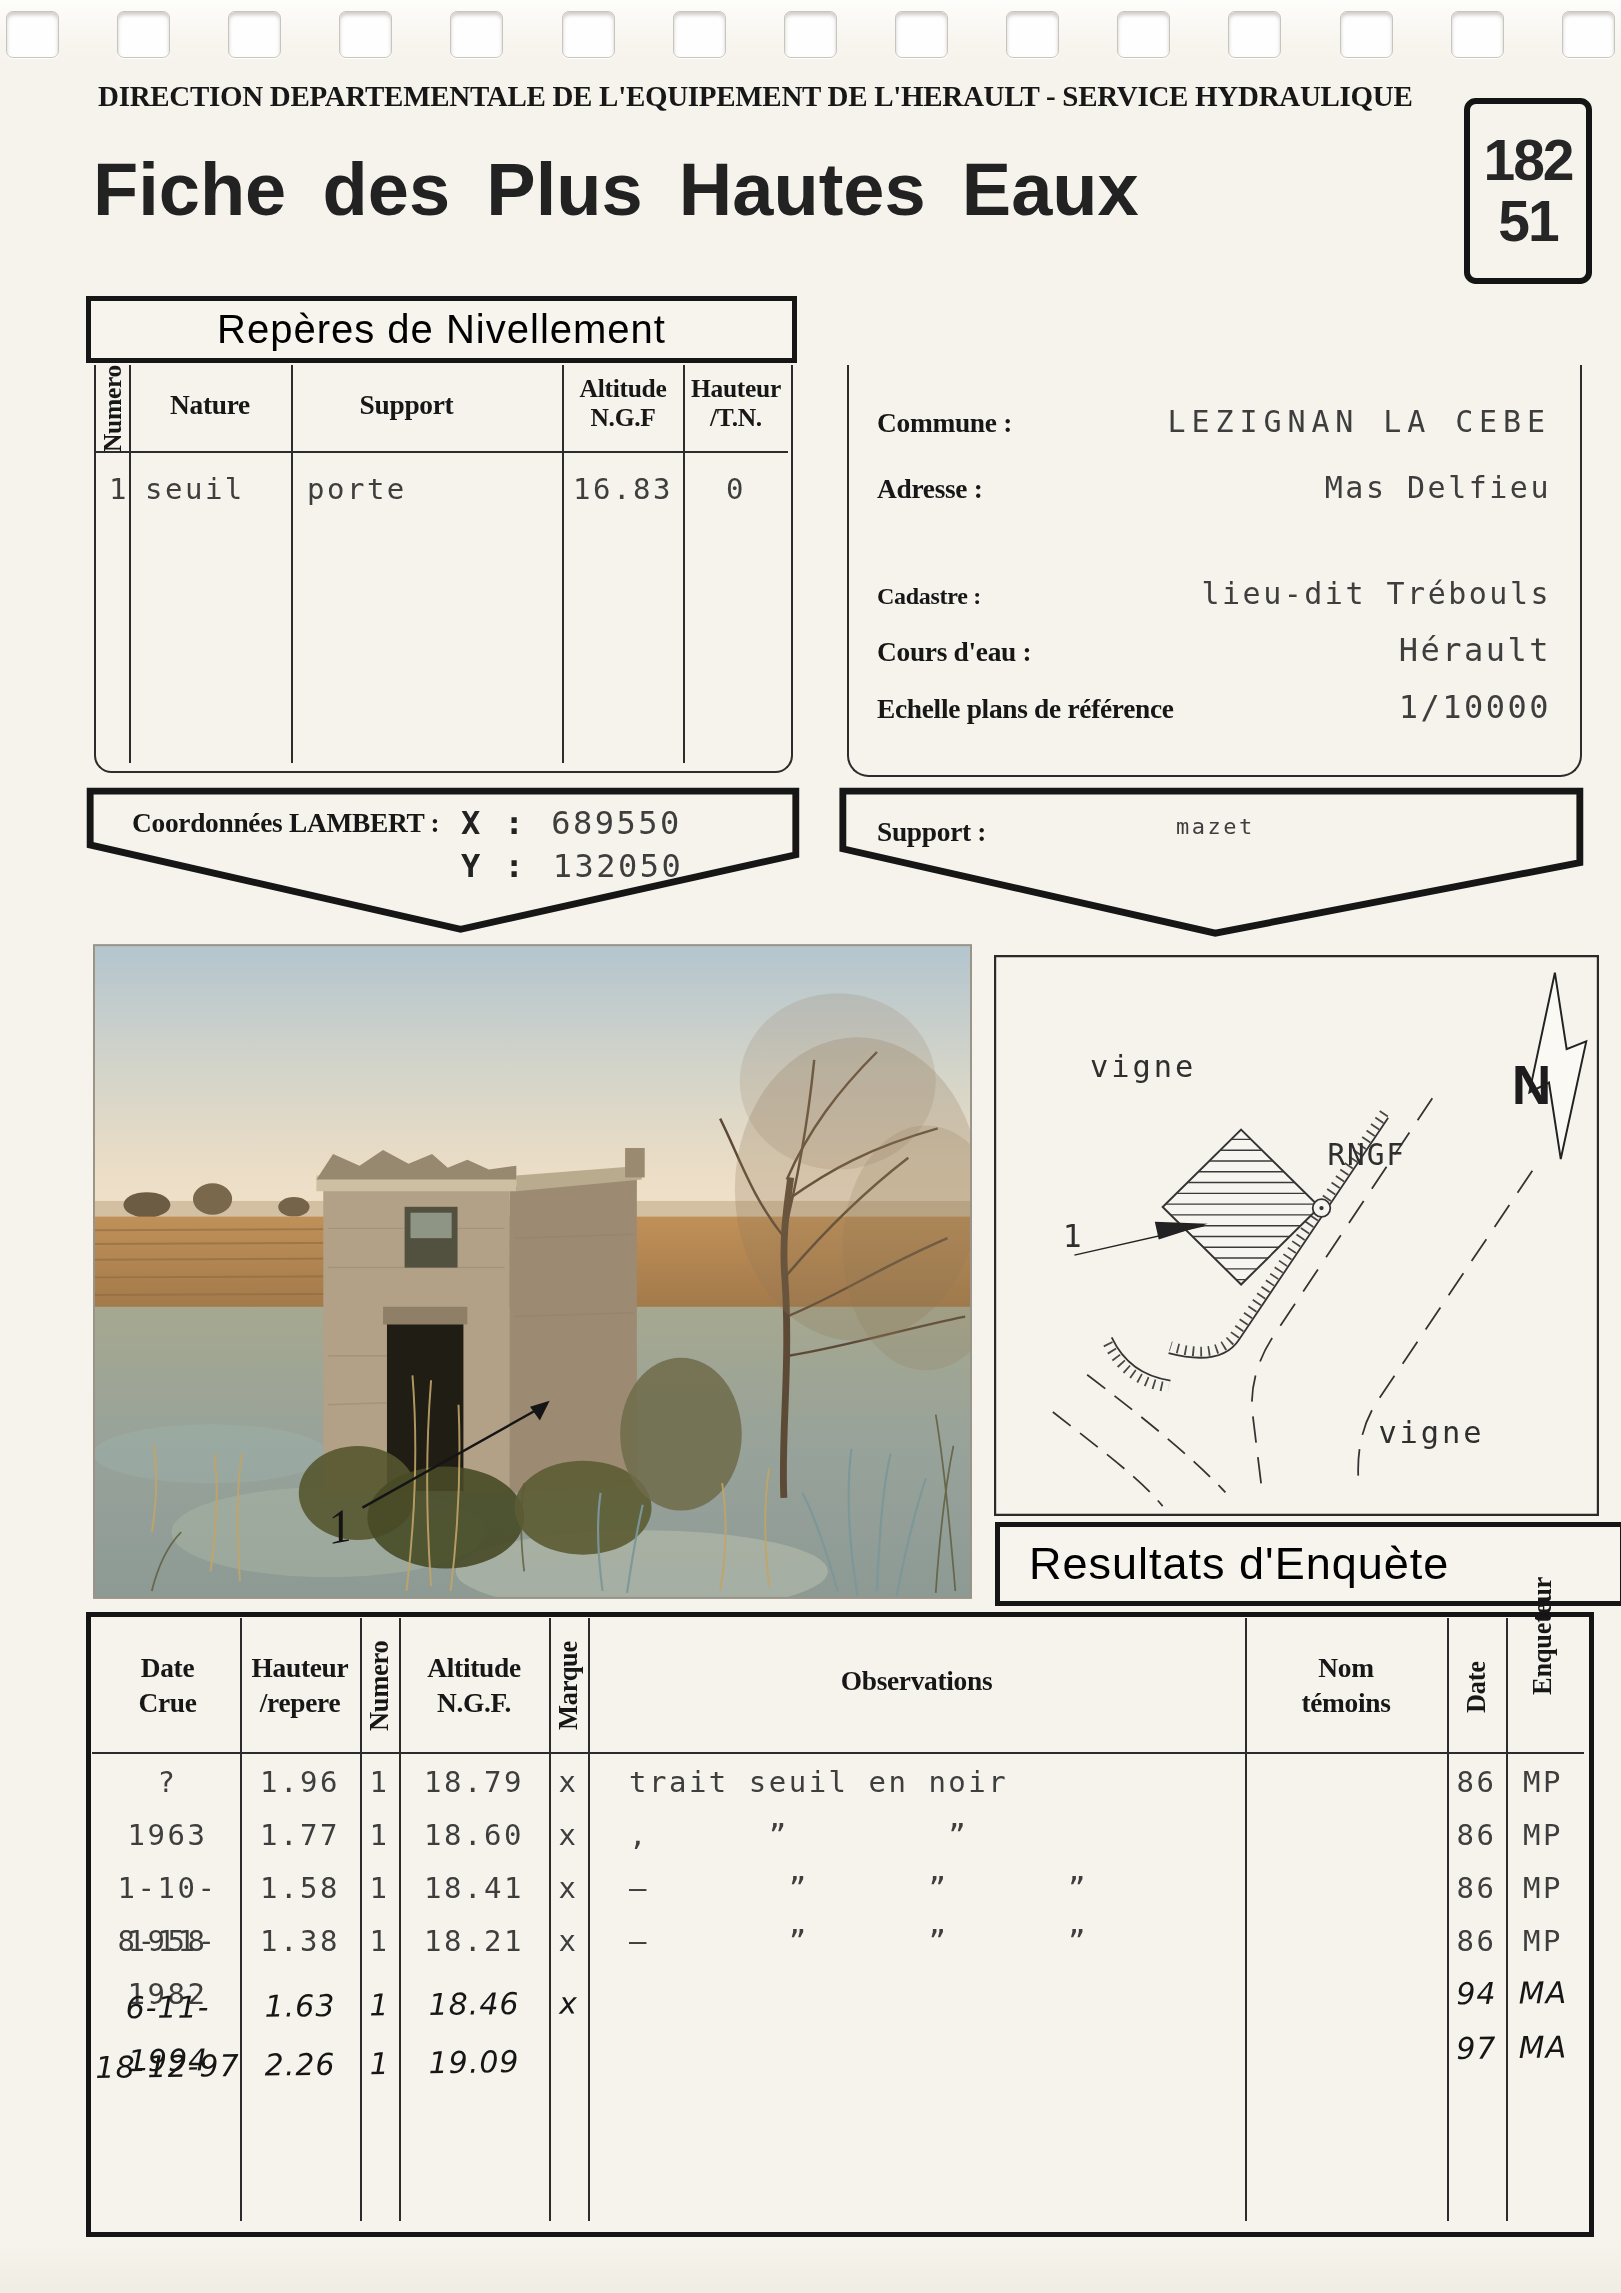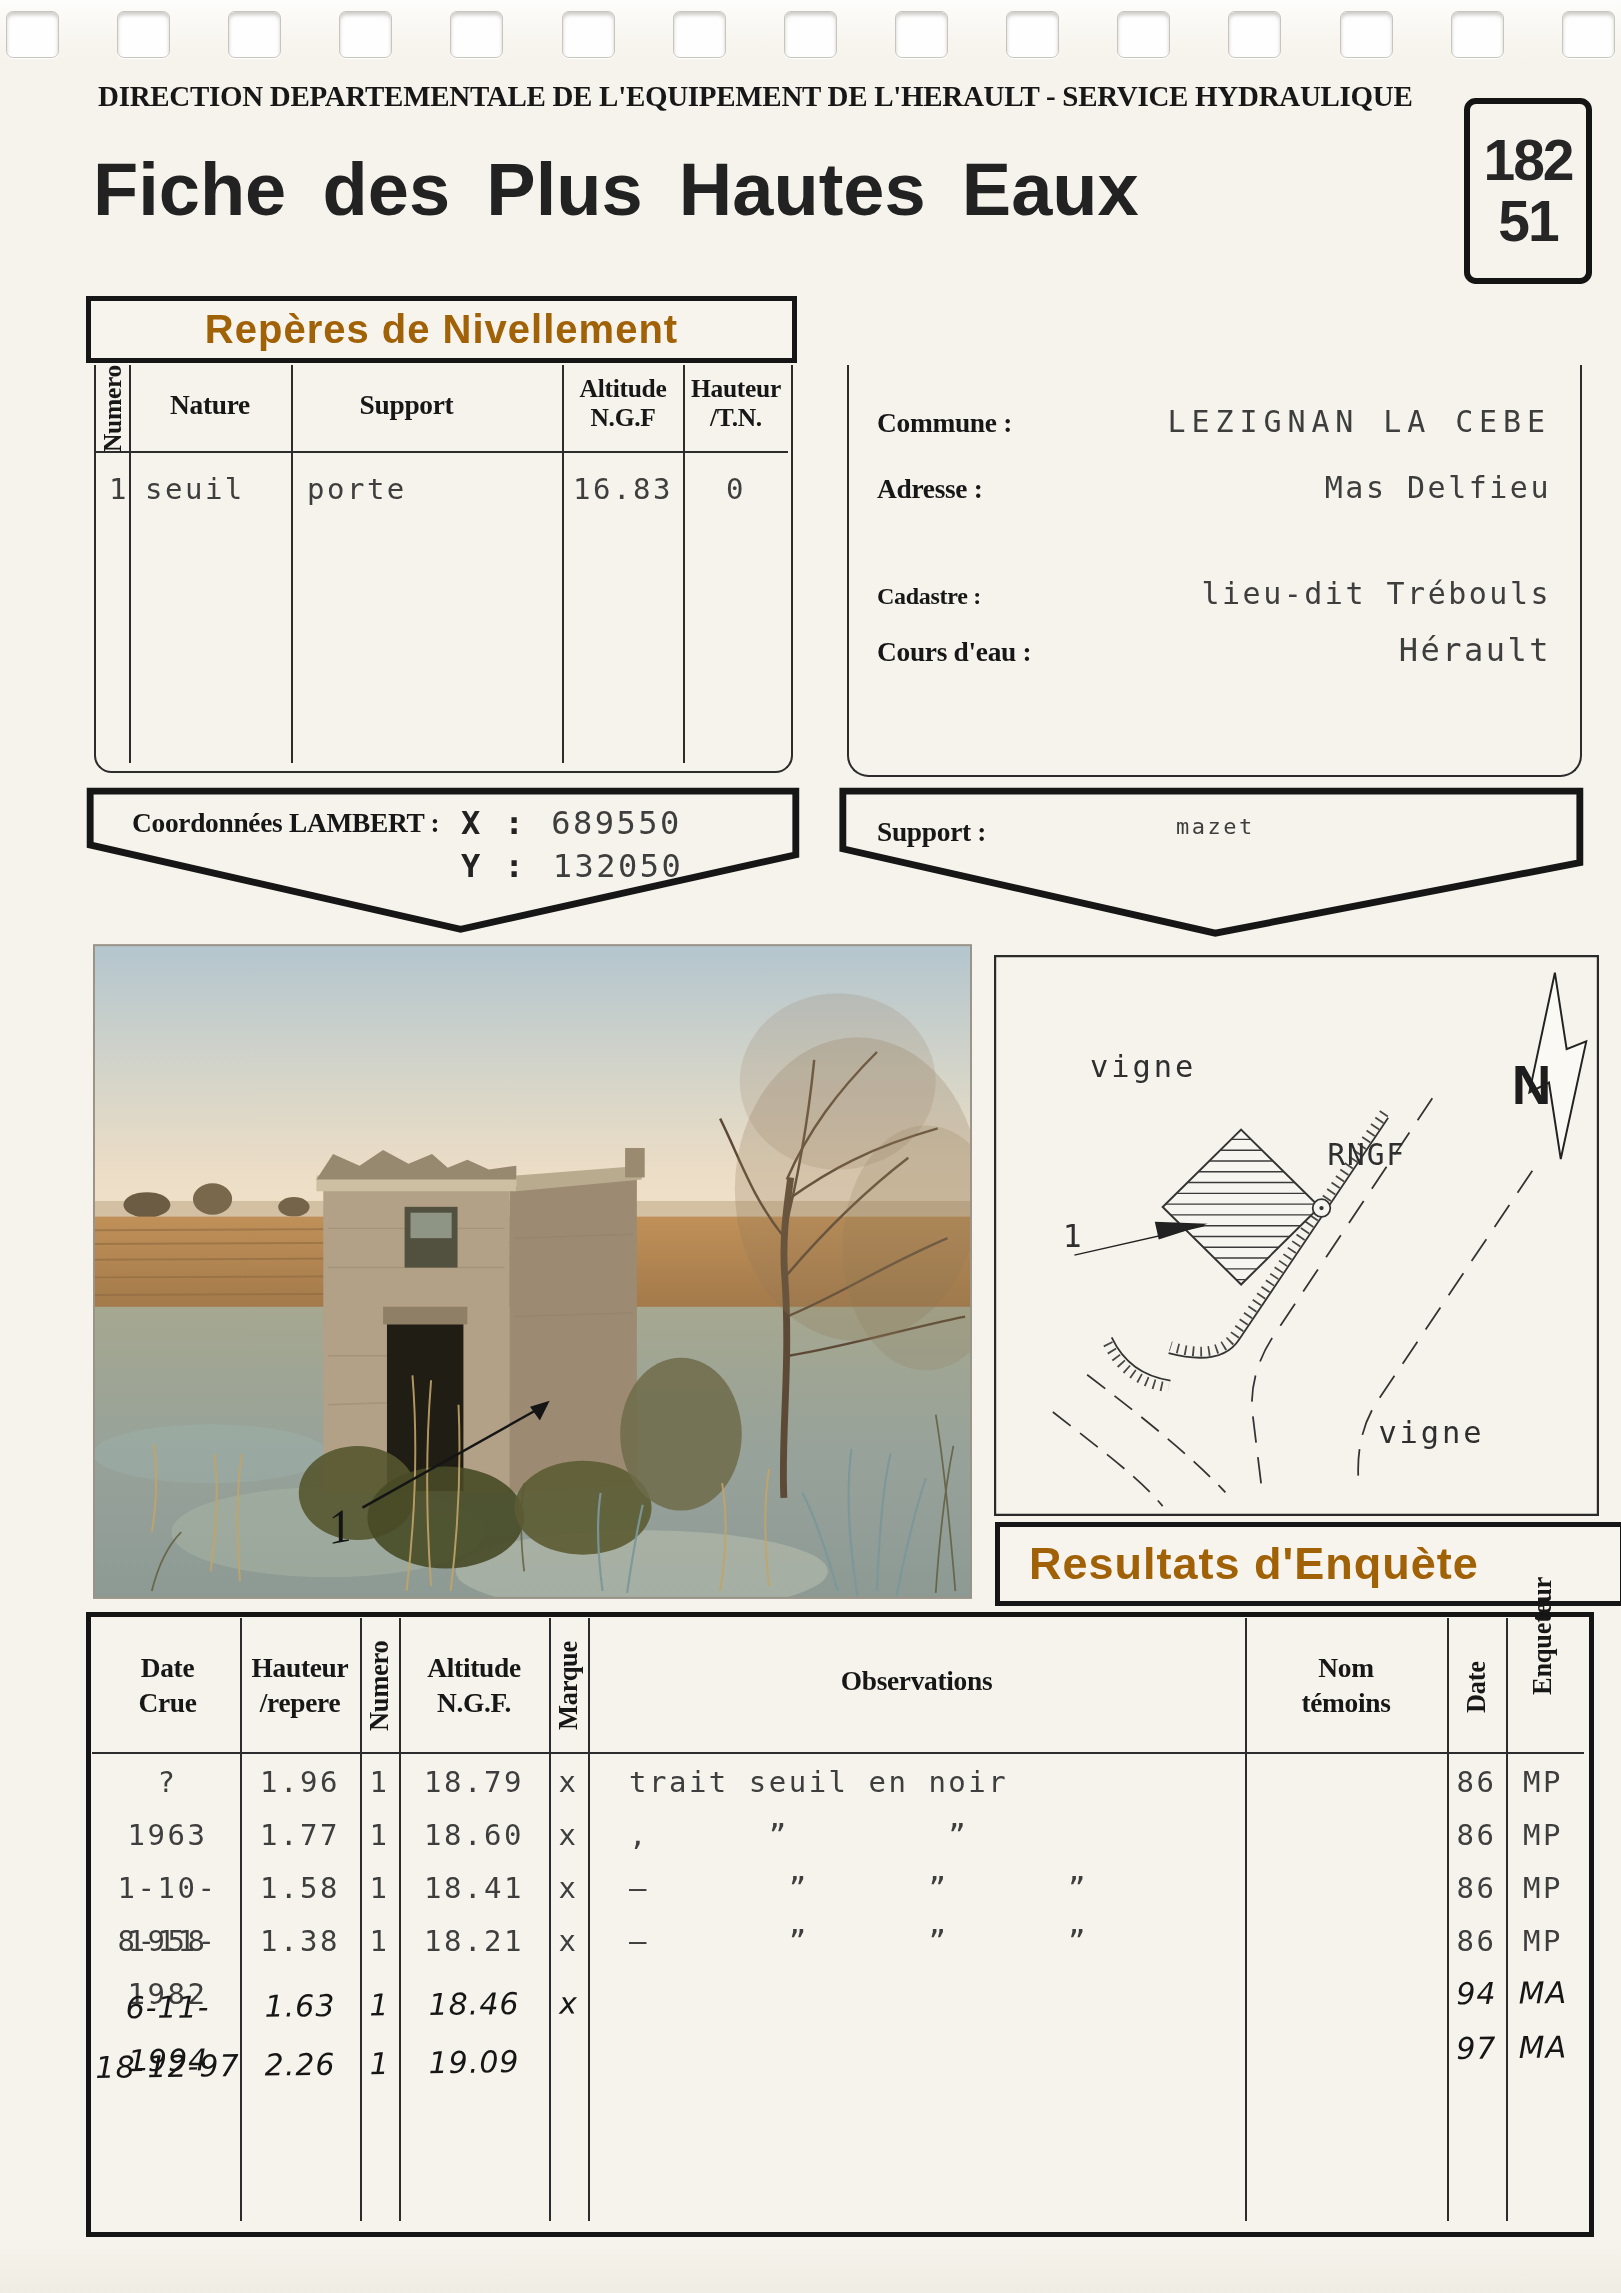--- a/index.html
+++ b/index.html
@@ -15,21 +15,21 @@
         box-shadow:inset 0 2.9px 3.9px rgba(120,115,105,.35), 0 1px 0 #fff;}
 
   
   .typew{font-family:"Liberation Serif",serif;font-weight:700;letter-spacing:-0.3px;color:#171717;}
   .plotter{font-family:"DejaVu Sans Mono",monospace;color:#3e3e3e;letter-spacing:2.5px;}
   .hand{font-family:"DejaVu Sans",sans-serif;font-style:italic;color:#161616;letter-spacing:1px;}
   .big-title{font-family:"Liberation Sans",sans-serif;font-weight:700;}
 
   .panel-titlebox{position:absolute;border:5.9px solid #161616;background:#f7f4ee;
                   display:flex;align-items:center;justify-content:center;}
-  .panel-title{font-size:40px;font-weight:700;letter-spacing:1px;color:#a16207;}
+  .panel-title{font-size:40px;font-weight:400;letter-spacing:1px;color:#000000;}
 
   .thinbox{position:absolute;border:2px solid #2c2c2c;border-top:none;}
   .vline{position:absolute;width:2px;background:#2c2c2c;}
   .hline{position:absolute;height:2px;background:#2c2c2c;}
 
   .vlabel{position:absolute;display:flex;align-items:center;justify-content:center;
           writing-mode:vertical-rl;transform:rotate(180deg);}
 
   .field-row{position:absolute;display:flex;justify-content:space-between;align-items:baseline;}
 
@@ -122,20 +122,24 @@
     <span class="typew" style="font-size:27.4px;">Adresse :</span>
     <span class="plotter" style="font-size:30px;">Mas Delfieu</span>
   </div>
   <div class="field-row" style="left:877px;top:576px;width:674px;">
     <span class="typew" style="font-size:24px;">Cadastre :</span>
     <span class="plotter" style="font-size:30px;">lieu-dit Trébouls</span>
   </div>
   <div class="field-row" style="left:877px;top:631px;width:674px;">
     <span class="typew" style="font-size:27.4px;">Cours d'eau :</span>
     <span class="plotter" style="font-size:32px;">Hérault</span>
+  </div>
+  <div class="field-row" style="left:877px;top:688px;width:674px;">
+    <span class="typew" style="font-size:27.4px;">Echelle plans de référence</span>
+    <span class="plotter" style="font-size:32px;">1/10000</span>
   </div>
 
   <svg class="abs" style="left:0;top:784px;" width="1621" height="167" viewBox="0 0 1654 170">
     <polygon points="92,7 812,7 812,72 470,148 92,62" fill="none" stroke="#161616" stroke-width="7"></polygon>
     <polygon points="860,7 1612,7 1612,80 1240,152 860,66" fill="none" stroke="#161616" stroke-width="7"></polygon>
   </svg>
   <div class="abs typew" style="left:132px;top:808px;font-size:27.4px;">Coordonnées LAMBERT :</div>
   <div class="abs" style="left:461px;top:804px;font-size:32px;">
     <span class="plotter" style="font-weight:bold;color:#222;">X :</span>
     <span class="plotter" style="margin-left:16px;">689550</span>

